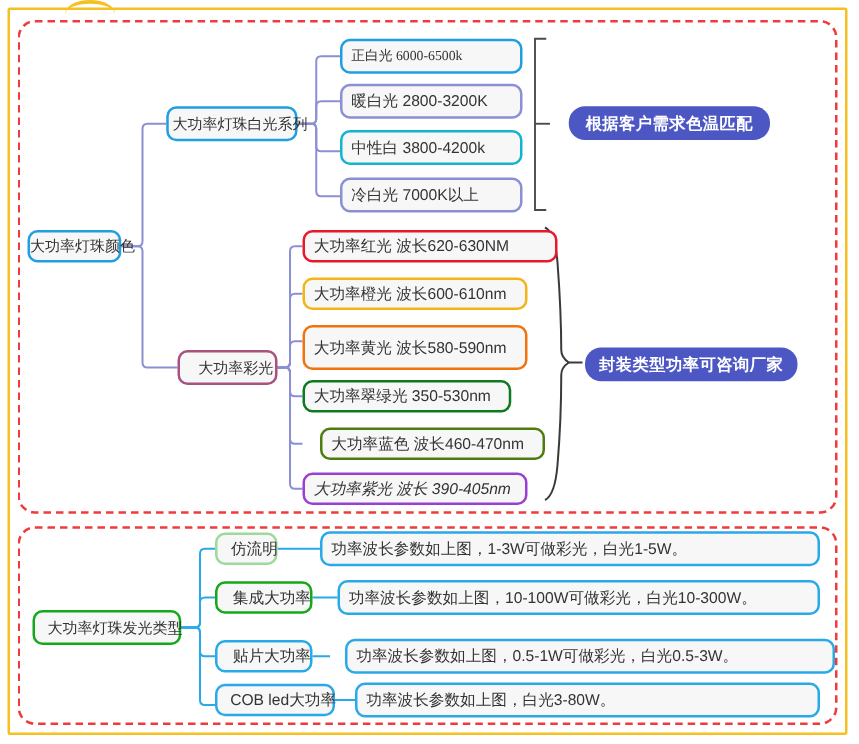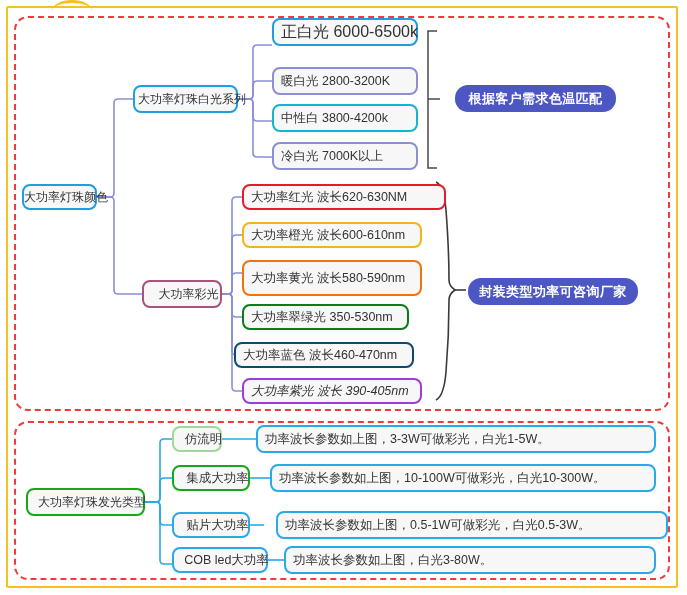--- a/index.html
+++ b/index.html
@@ -114,21 +114,21 @@
   </div>
 
   <div class="node center" style="left:133px;top:85px;width:105px;height:28px;border:2px solid #1f9ee0;font-size:12px;">
     <span>大功率灯珠白光系列</span>
   </div>
 
   <div class="node center" style="left:142px;top:280px;width:80px;height:28px;border:2px solid #a8527f;font-size:12px;">
     <span>大功率彩光</span>
   </div>
 
-  <div class="node" style="left:272px;top:18px;width:146px;height:28px;border:2px solid #1f9ee0;font-size:16px;">
+  <div class="node" style="left:272px;top:31px;width:146px;height:28px;border:2px solid #1f9ee0;font-size:11px;font-family:Liberation Serif, serif;">
     <span>正白光 6000-6500k</span>
   </div>
   <div class="node" style="left:272px;top:67px;width:146px;height:28px;border:2px solid #8b8fd4;font-size:12.5px;">
     <span>暖白光 2800-3200K</span>
   </div>
   <div class="node" style="left:272px;top:104px;width:146px;height:28px;border:2px solid #12b5cd;font-size:12.5px;">
     <span>中性白  3800-4200k</span>
   </div>
   <div class="node" style="left:272px;top:142px;width:146px;height:28px;border:2px solid #8b8fd4;font-size:12.5px;">
     <span>冷白光  7000K以上</span>
@@ -139,21 +139,21 @@
   </div>
   <div class="node" style="left:242px;top:222px;width:180px;height:26px;border:2px solid #f5b416;font-size:12.5px;">
     <span>大功率橙光 波长600-610nm</span>
   </div>
   <div class="node" style="left:242px;top:260px;width:180px;height:36px;border:2px solid #f2720c;font-size:12.5px;">
     <span>大功率黄光  波长580-590nm</span>
   </div>
   <div class="node" style="left:242px;top:304px;width:167px;height:26px;border:2px solid #0d7a1f;font-size:12.5px;">
     <span>大功率翠绿光 350-530nm</span>
   </div>
-  <div class="node" style="left:234px;top:342px;width:180px;height:26px;border:2px solid #0c4a6e;font-size:12.5px;align-items:center;">
+  <div class="node" style="left:256px;top:342px;width:180px;height:26px;border:2px solid #4d7c0f;font-size:12.5px;align-items:center;">
     <span>大功率蓝色 波长460-470nm</span>
   </div>
   <div class="node" style="left:242px;top:378px;width:180px;height:26px;border:2px solid #9b3fd4;font-size:12.5px;font-style:italic;">
     <span>大功率紫光 波长 390-405nm</span>
   </div>
 
   <div class="badge" style="left:468px;top:278px;width:170px;height:27px;font-size:13px;">
     <span>封装类型功率可咨询厂家</span>
   </div>
   <div class="badge" style="left:455px;top:85px;width:161px;height:27px;font-size:13px;">
@@ -171,21 +171,21 @@
     <span>集成大功率</span>
   </div>
   <div class="node center" style="left:172px;top:512px;width:78px;height:26px;border:2px solid #29a9e8;font-size:12.5px;">
     <span>贴片大功率</span>
   </div>
   <div class="node center" style="left:172px;top:547px;width:96px;height:26px;border:2px solid #29a9e8;font-size:12.5px;">
     <span>COB led大功率</span>
   </div>
 
   <div class="node" style="left:256px;top:425px;width:400px;height:28px;border:2px solid #29a9e8;font-size:12.5px;">
-    <span>功率波长参数如上图，3-3W可做彩光，白光1-5W。</span>
+    <span>功率波长参数如上图，1-3W可做彩光，白光1-5W。</span>
   </div>
   <div class="node" style="left:270px;top:464px;width:386px;height:28px;border:2px solid #29a9e8;font-size:12.5px;">
     <span>功率波长参数如上图，10-100W可做彩光，白光10-300W。</span>
   </div>
   <div class="node" style="left:276px;top:511px;width:392px;height:28px;border:2px solid #29a9e8;font-size:12.5px;text-align:center;">
     <span>功率波长参数如上图，0.5-1W可做彩光，白光0.5-3W。</span>
   </div>
   <div class="node" style="left:284px;top:546px;width:372px;height:28px;border:2px solid #29a9e8;font-size:12.5px;">
     <span>功率波长参数如上图，白光3-80W。</span>
   </div>

